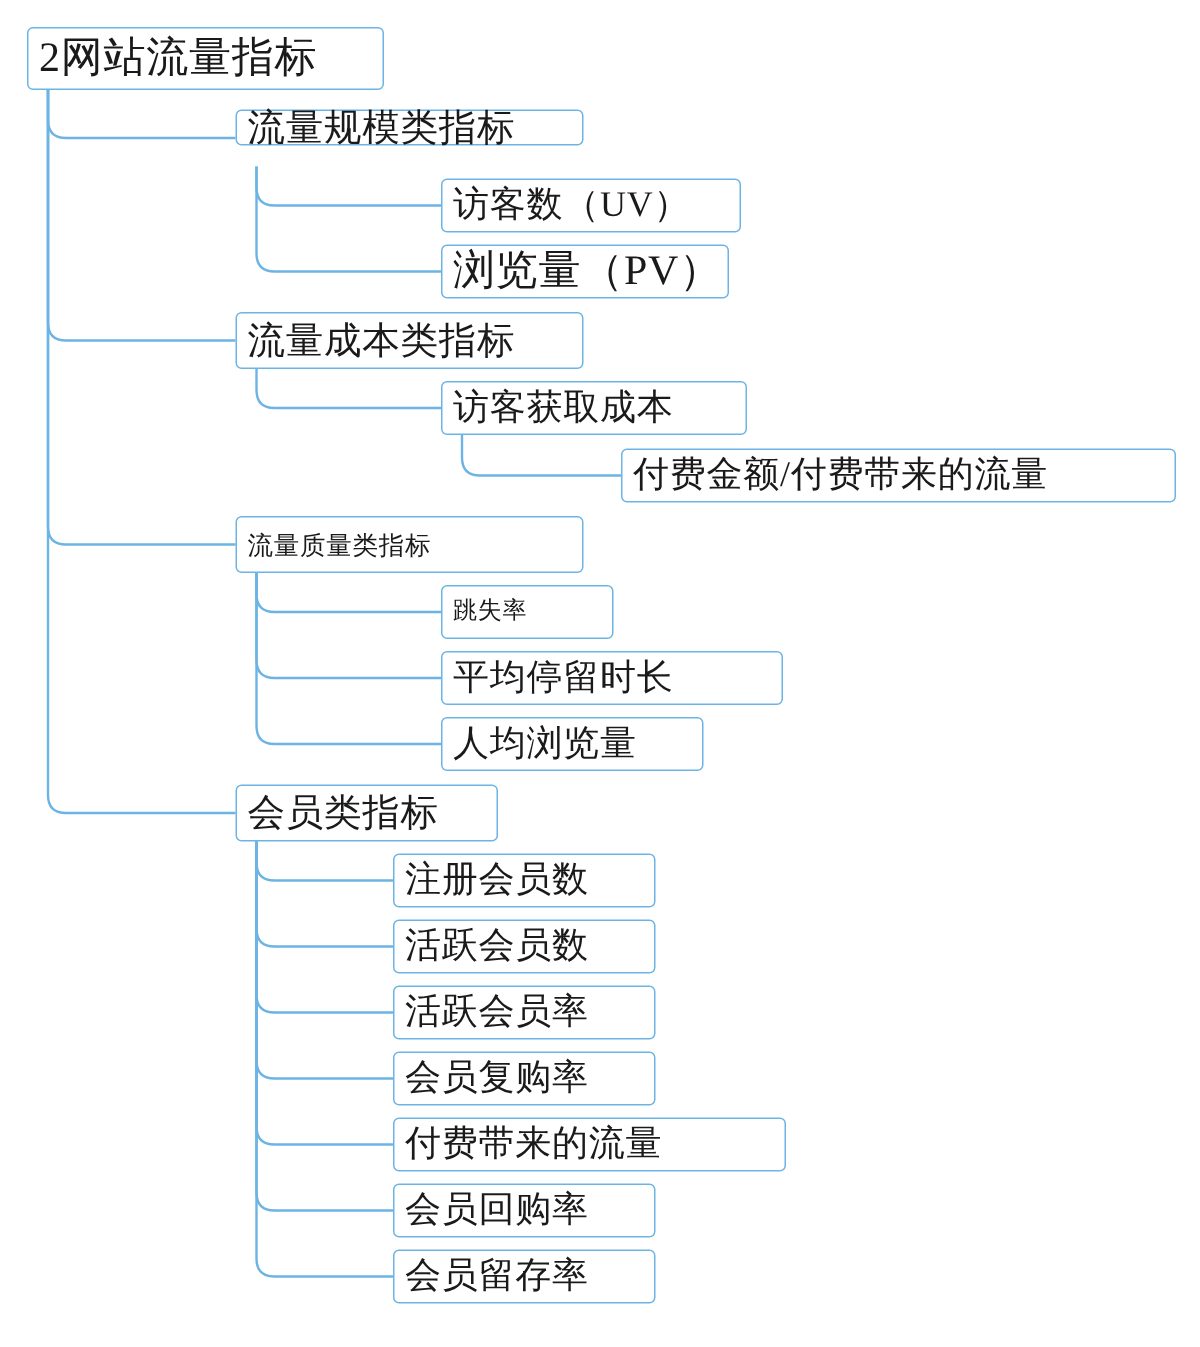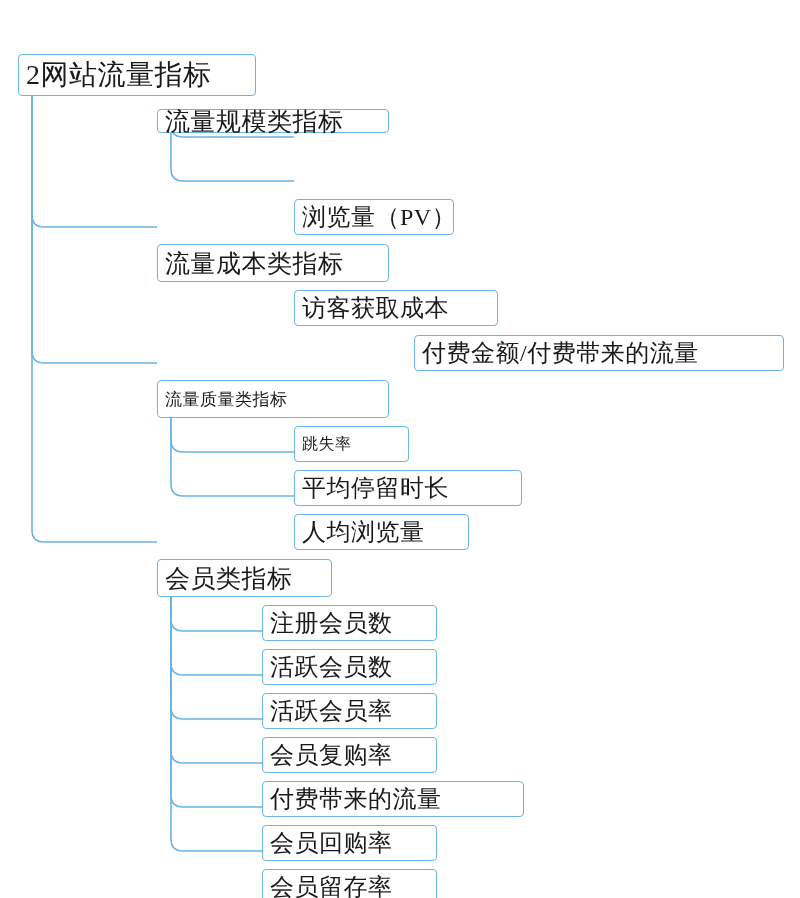--- a/index.html
+++ b/index.html
@@ -27,21 +27,20 @@
     border: 1.6px solid #6cb4e4;
     border-radius: 4px;
     background: #ffffff;
     color: #1a1a1a;
     white-space: nowrap;
     display: flex;
     align-items: center;
     padding: 0 7px;
     line-height: 1;
     letter-spacing: 0.5px;
-    margin-top: 36px;
   }
   svg.links {
     position: absolute;
     left: 0;
     top: 0;
     width: 800px;
     height: 898px;
     pointer-events: none;
   }
   svg.links path {
@@ -69,21 +68,22 @@
       <path d="M 171 561 L 171 575 Q 171 587 183 587 L 262 587" stroke="#6cb4e4"></path>
       <path d="M 171 561 L 171 619 Q 171 631 183 631 L 262 631" stroke="#6cb4e4"></path>
       <path d="M 171 561 L 171 663 Q 171 675 183 675 L 262 675" stroke="#6cb4e4"></path>
       <path d="M 171 561 L 171 707 Q 171 719 183 719 L 262 719" stroke="#6cb4e4"></path>
       <path d="M 171 561 L 171 751 Q 171 763 183 763 L 262 763" stroke="#6cb4e4"></path>
       <path d="M 171 561 L 171 795 Q 171 807 183 807 L 262 807" stroke="#6cb4e4"></path>
       <path d="M 171 561 L 171 839 Q 171 851 183 851 L 262 851" stroke="#6cb4e4"></path>
     </svg>
 <div class="node" style="left: 18px; top: 18px; width: 238px; height: 42px; font-size: 28px; border-color: rgb(108, 180, 228);">2网站流量指标</div>
     <div class="node" style="left: 157px; top: 73px; width: 232px; height: 24px; font-size: 25px; border-color: rgb(108, 180, 228);">流量规模类指标</div>
-    <div class="node" style="left: 294px; top: 163px; width: 160px; height: 36px; font-size: 24px; border-color: rgb(108, 180, 228);">浏览量（PV）</div>
+    <div class="node" style="left: 294px; top: 119px; width: 200px; height: 36px; font-size: 24px; border-color: rgb(108, 180, 228);">访客数（UV）</div>
+    <div class="node" style="left: 294px; top: 163px; width: 192px; height: 36px; font-size: 28px; border-color: rgb(108, 180, 228);">浏览量（PV）</div>
     <div class="node" style="left: 157px; top: 208px; width: 232px; height: 38px; font-size: 25px; border-color: rgb(108, 180, 228);">流量成本类指标</div>
     <div class="node" style="left: 414px; top: 299px; width: 370px; height: 36px; font-size: 24px; border-color: rgb(108, 180, 228);">付费金额/付费带来的流量</div>
     <div class="node" style="left: 294px; top: 254px; width: 204px; height: 36px; font-size: 24px; border-color: rgb(108, 180, 228);">访客获取成本</div>
     <div class="node" style="left: 157px; top: 344px; width: 232px; height: 38px; font-size: 17px; border-color: rgb(108, 180, 228);">流量质量类指标</div>
     <div class="node" style="left: 294px; top: 390px; width: 115px; height: 36px; font-size: 16px; border-color: rgb(108, 180, 228);">跳失率</div>
     <div class="node" style="left: 294px; top: 434px; width: 228px; height: 36px; font-size: 24px; border-color: rgb(108, 180, 228);">平均停留时长</div>
     <div class="node" style="left: 294px; top: 478px; width: 175px; height: 36px; font-size: 24px; border-color: rgb(108, 180, 228);">人均浏览量</div>
     <div class="node" style="left: 157px; top: 523px; width: 175px; height: 38px; font-size: 25px; border-color: rgb(108, 180, 228);">会员类指标</div>
     <div class="node" style="left: 262px; top: 613px; width: 175px; height: 36px; font-size: 24px; border-color: rgb(108, 180, 228);">活跃会员数</div>
     <div class="node" style="left: 262px; top: 569px; width: 175px; height: 36px; font-size: 24px; border-color: rgb(108, 180, 228);">注册会员数</div>

